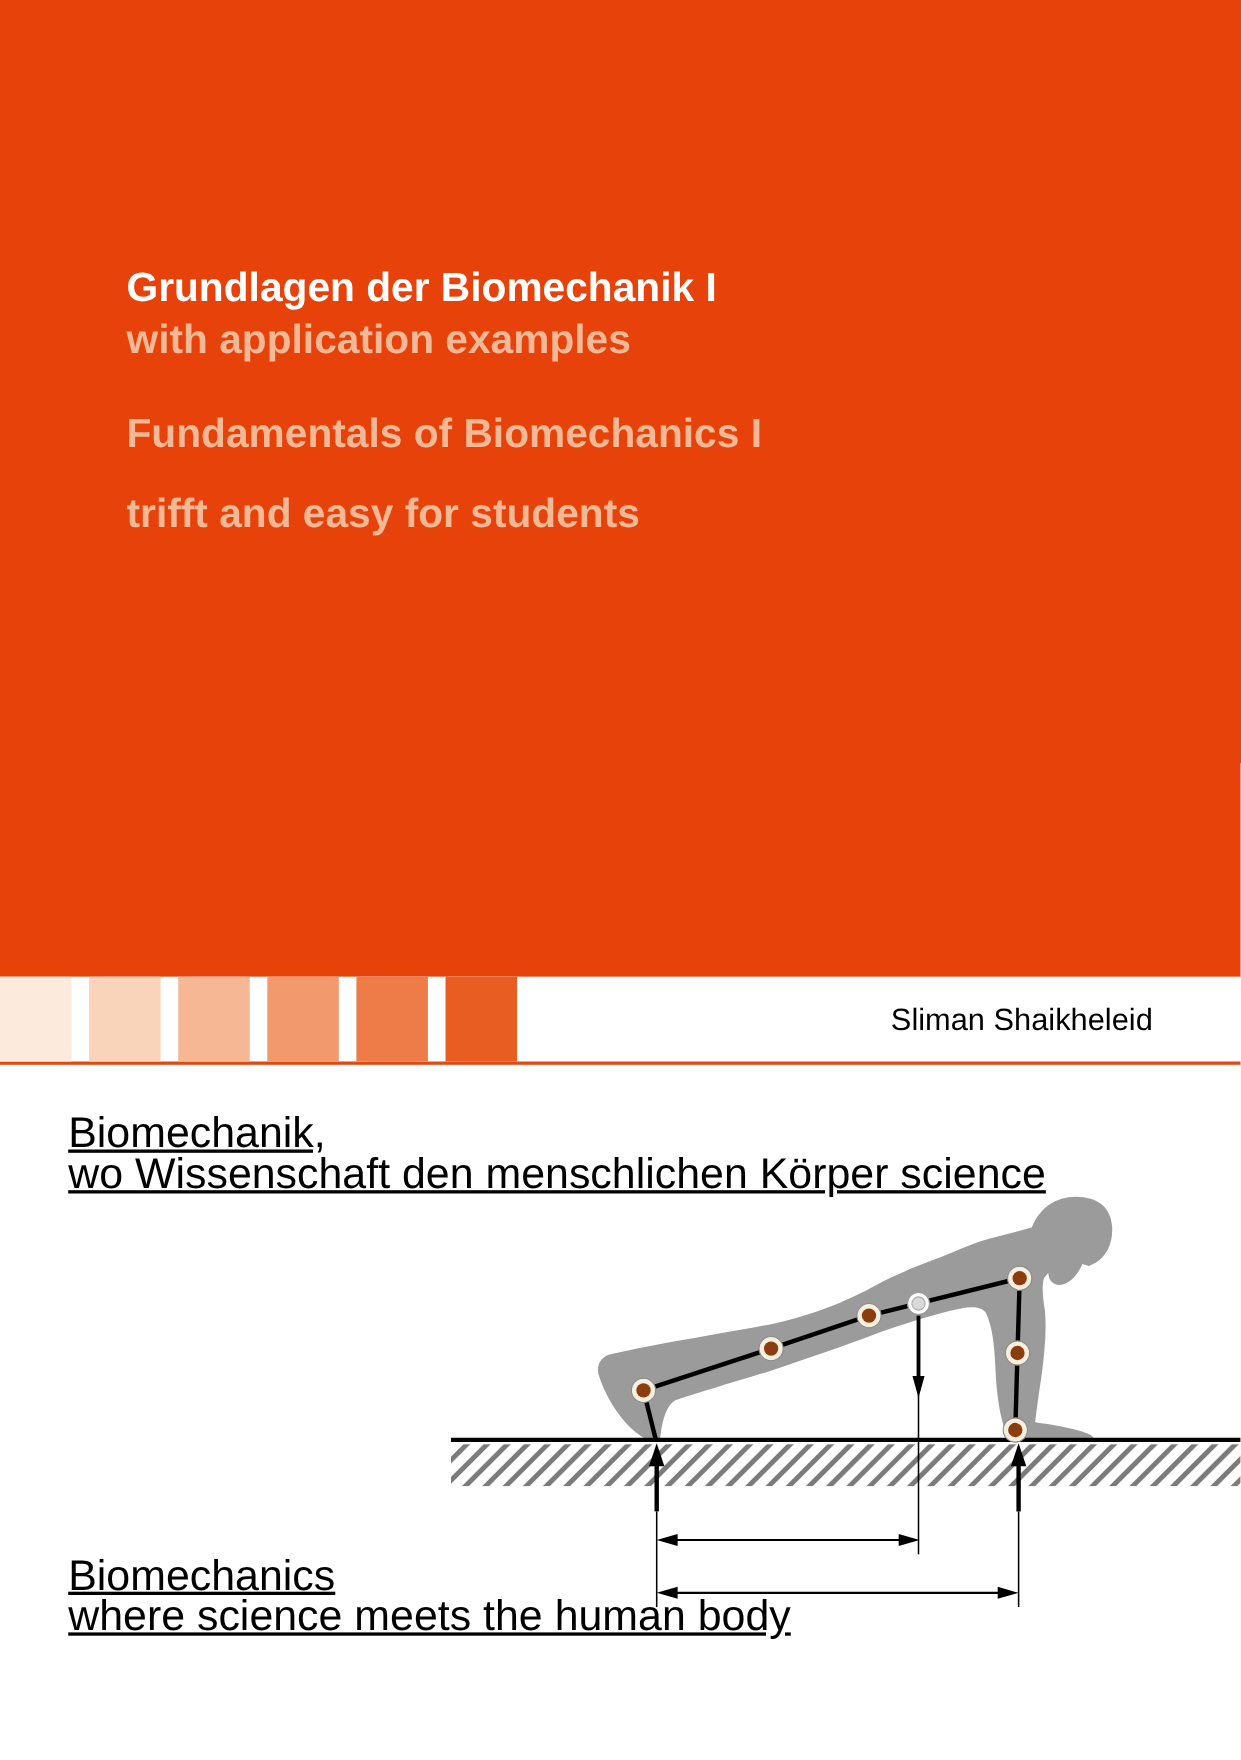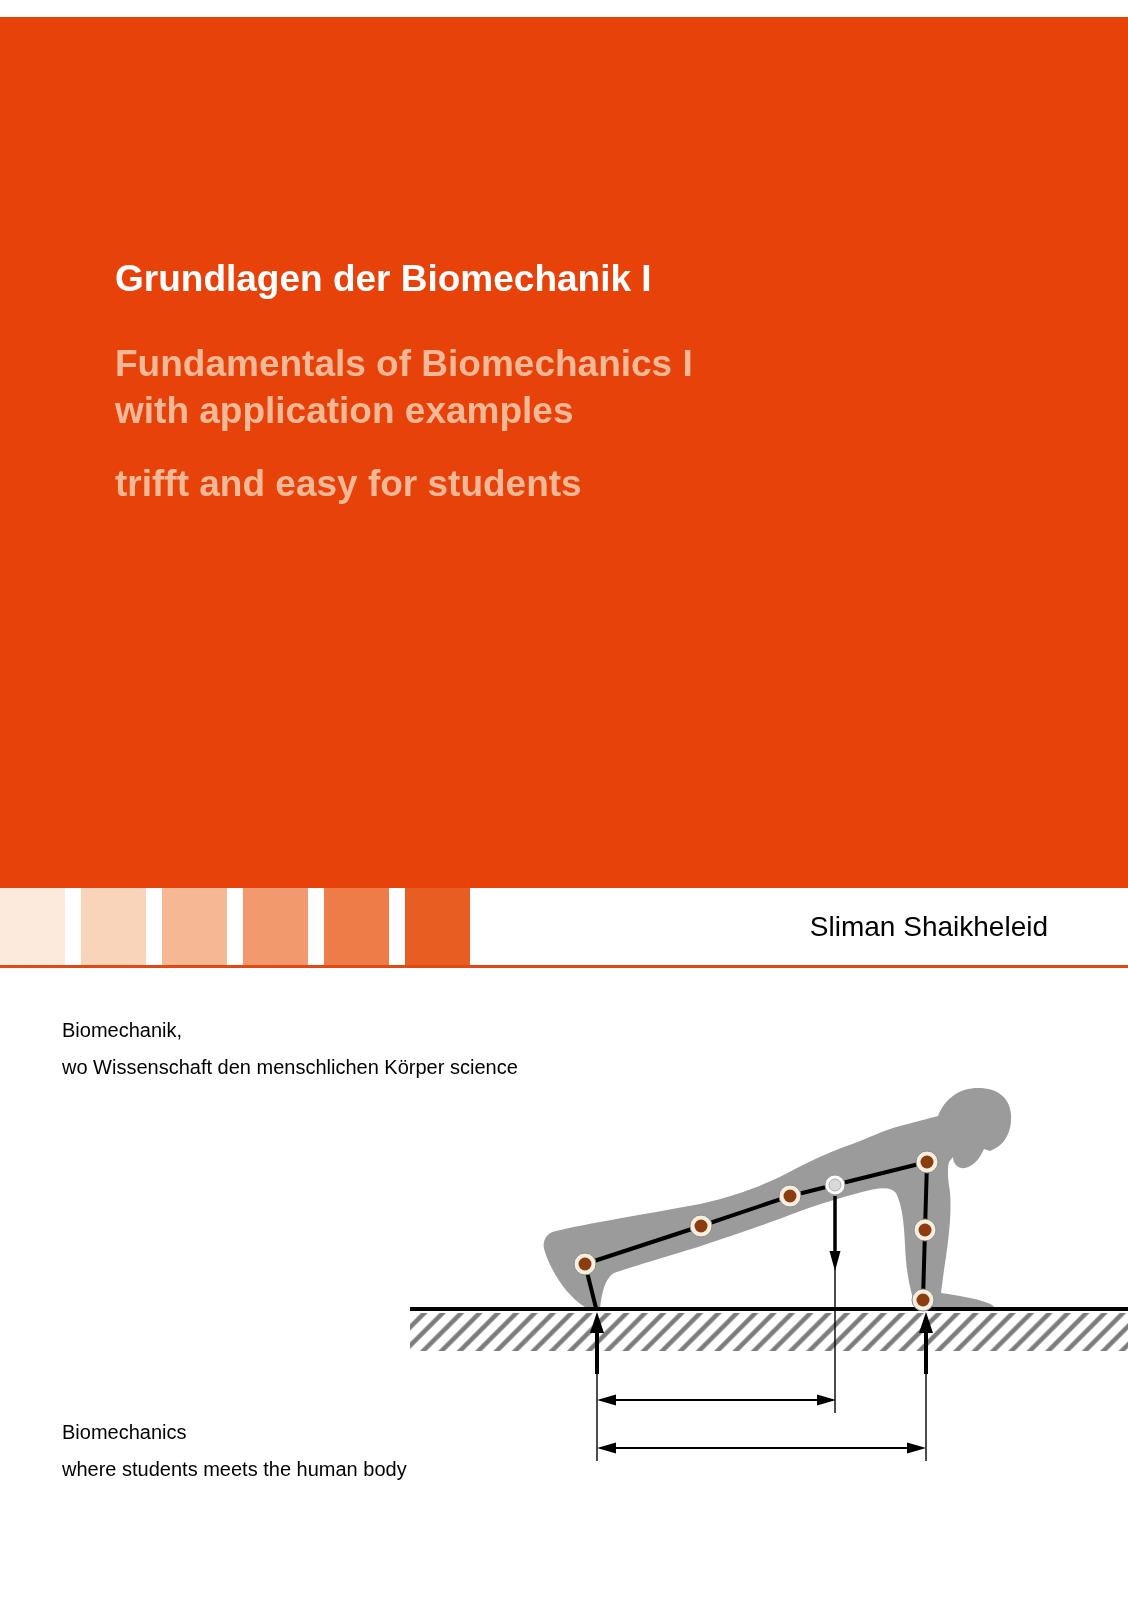--- a/index.html
+++ b/index.html
@@ -2,21 +2,21 @@
 <html style="--cover_orange: #E6420A; --title_de_color: #FFFFFF; --title_en_color: #F3B896; --band_underline: #E04A12; --silhouette_gray: #9B9B9B; --joint_brown: #8C3D10; --joint_ring_cream: #F6EEDF; --com_gray: #D9D9D9; --hatch_gray: #7B7B7B; --text_black: #000000;"><head>
 <meta charset="utf-8">
 <style>
   html,body{margin:0;padding:0;background:#ffffff;}
   #page{
     position:relative;width:1128px;height:1600px;background:#ffffff;overflow:hidden;
     font-family:"Liberation Sans", sans-serif;
   }
   
   .cover-block{
-    position:absolute;left:0;top:17px;width:1128px;height:888px;
+    position:absolute;left:0;top:0;width:1128px;height:888px;
     background:var(--cover_orange);
     box-sizing:border-box;padding:238px 40px 0 115px;
   }
   .cover-block p{margin:0;font-size:37px;font-weight:bold;line-height:47px;}
   .t-de{color:var(--title_de_color);}
   .t-en{color:var(--title_en_color);}
   .mt-sub{margin-top:26px !important;}
   .mt-en{margin-top:38px !important;}
   
   .band{
@@ -24,21 +24,21 @@
     border-bottom:3px solid var(--band_underline);
     background:#ffffff;
   }
   .stripes{position:absolute;left:0;top:0;height:100%;display:flex;gap:16px;}
   .stripes .stripe{width:65px;height:100%;}
   .author{
     position:absolute;right:80px;top:0;height:77px;line-height:77px;
     font-size:28px;color:#000;
   }
   
-  .tagline{position:absolute;left:62px;font-size:20px;line-height:37px;color:#000;}
+  .tagline{position:absolute;left:62px;font-size:39px;line-height:37px;color:#000;text-decoration:underline;}
   .tagline-de{top:1012px;}
   .tagline-en{top:1414px;}
   .tagline span{display:block;}
   
   #diagram{position:absolute;left:0;top:0;width:1128px;height:1600px;pointer-events:none;}
   .silhouette{fill:var(--silhouette_gray);}
   .stick{stroke:#000;stroke-width:4;fill:none;stroke-linecap:round;stroke-linejoin:round;}
   .ground-line{stroke:#000;stroke-width:4;}
   .thin{stroke:#000;stroke-width:1.4;}
   .dim{stroke:#000;stroke-width:2;}
@@ -50,22 +50,22 @@
   .com-outer{fill:#ffffff;stroke:#9a9a9a;stroke-width:1;}
   .com-inner{fill:var(--com_gray);stroke:#adadad;stroke-width:1;}
 </style>
 </head>
 <body>
 
 <div id="page">
 
   <div class="cover-block">
     <p class="t-de">Grundlagen der Biomechanik I</p>
+    <p class="t-en">with application examples</p>
     <p class="t-en mt-en">Fundamentals of Biomechanics I</p>
-    <p class="t-en">with application examples</p>
     <p class="t-en mt-sub">trifft and easy for students</p>
   </div>
 
   <div class="band">
     <div class="stripes">
         <div class="stripe" style="background: rgb(252, 234, 221);"></div>
         <div class="stripe" style="background: rgb(249, 212, 187);"></div>
         <div class="stripe" style="background: rgb(246, 183, 149);"></div>
         <div class="stripe" style="background: rgb(242, 154, 110);"></div>
         <div class="stripe" style="background: rgb(238, 124, 72);"></div>
@@ -74,21 +74,21 @@
     <div class="author">Sliman Shaikheleid</div>
   </div>
 
   <div class="tagline tagline-de">
     <span>Biomechanik,</span>
     <span>wo Wissenschaft den menschlichen Körper science</span>
   </div>
 
   <div class="tagline tagline-en">
     <span>Biomechanics</span>
-    <span>where students meets the human body</span>
+    <span>where science meets the human body</span>
   </div>
 
   <svg id="diagram" viewBox="0 0 1128 1600">
     <defs>
       <pattern id="hatch" patternUnits="userSpaceOnUse" width="13" height="13" patternTransform="rotate(-45)">
         <line x1="0" y1="6.5" x2="13" y2="6.5" stroke="#7B7B7B" stroke-width="4.5"></line>
       </pattern>
     </defs>
 
     <path class="silhouette" d="

